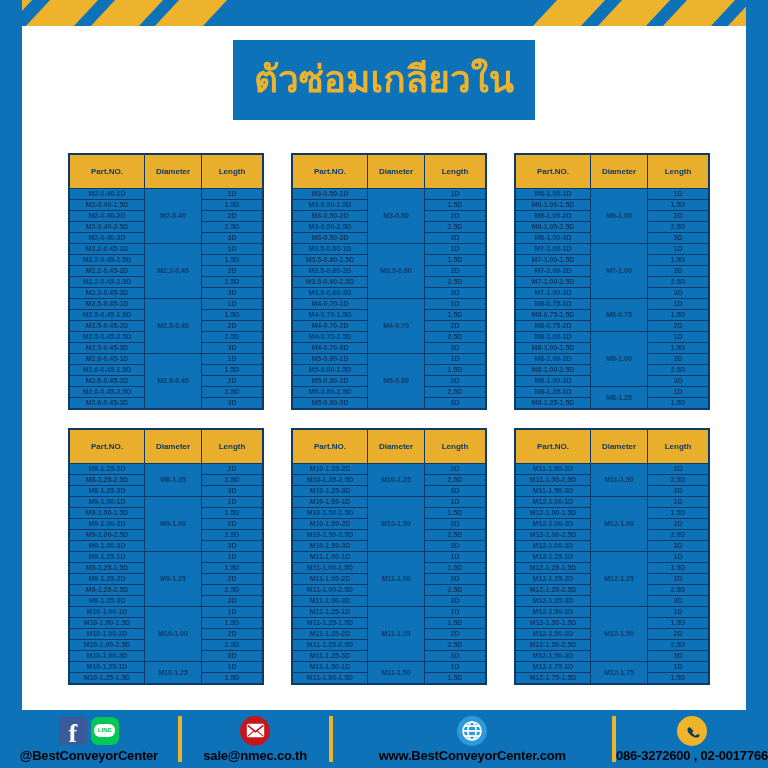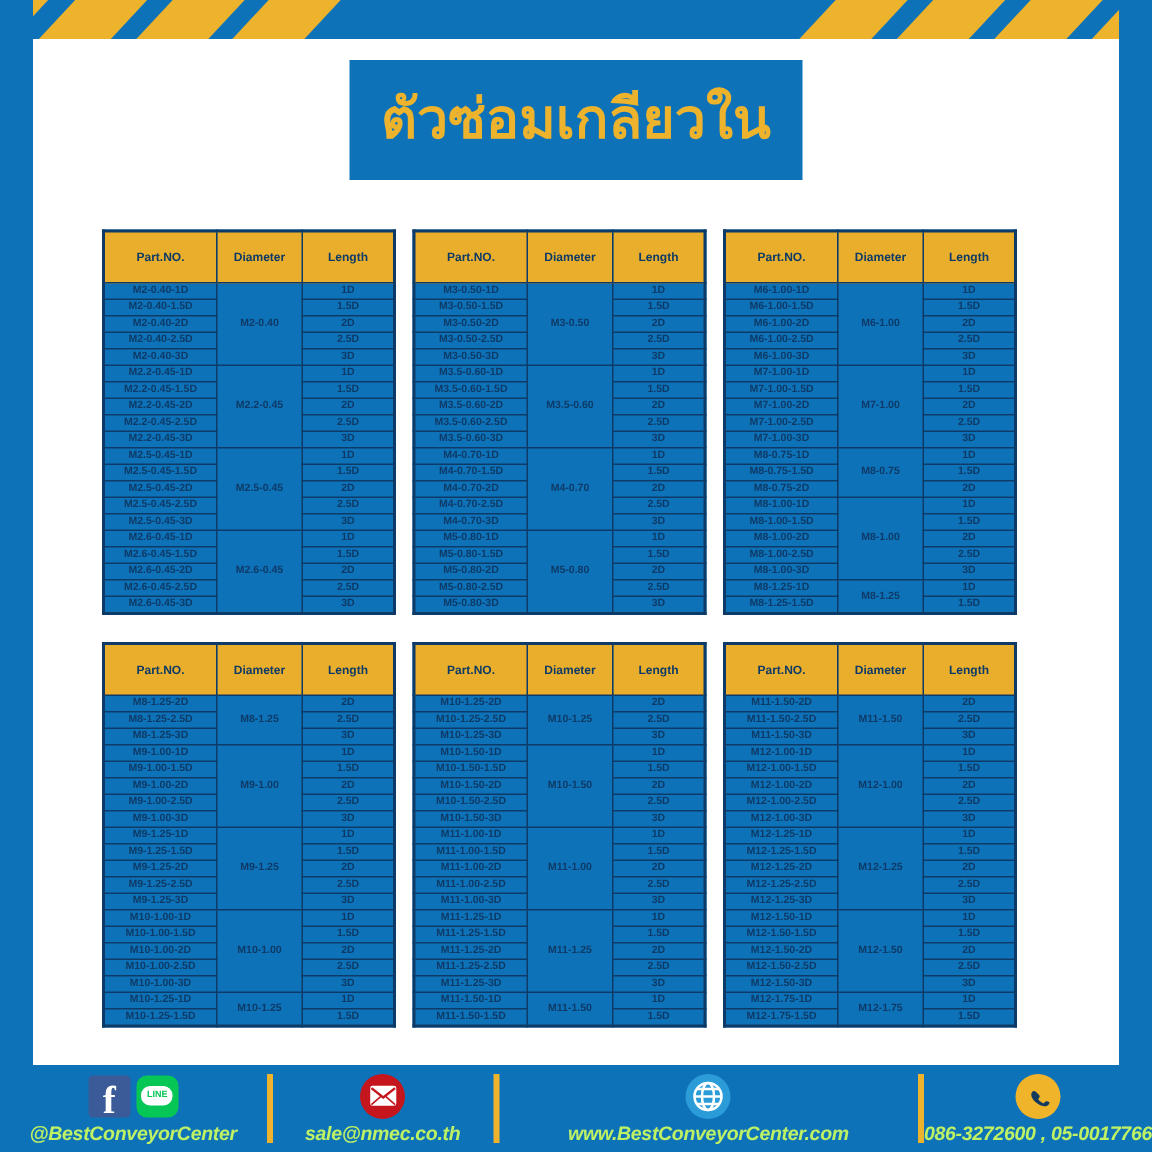--- a/index.html
+++ b/index.html
@@ -20,21 +20,21 @@
     display:flex;align-items:center;justify-content:center;
   }
   .title-banner span{
     color:#EDB32C;font-size:37px;font-weight:bold;line-height:72px;white-space:nowrap;
     font-family:"DejaVu Sans","Liberation Sans",sans-serif;
   }
   
   .tables-grid{
     position:absolute;left:68px;top:153px;width:637px;
     display:grid;grid-template-columns:190px 190px 190px;
-    grid-template-rows:275px auto;column-gap:17px;align-items:start;
+    grid-template-rows:275px auto;column-gap:33px;align-items:start;
   }
   table.spec-table{
     border-collapse:collapse;width:190px;background:#0E72B9;
     border:2px solid #0D3A66;table-layout:fixed;
   }
   table.spec-table th{
     background:#E9AE2B;color:#0D3A66;font-size:8px;font-weight:bold;
     height:33px;border:1px solid #0D3A66;padding:0;text-align:center;
   }
   table.spec-table td{
@@ -42,21 +42,21 @@
     height:10px;line-height:10px;padding:0;border:1px solid #0D3A66;
     white-space:nowrap;overflow:hidden;
   }
   .col-part{width:74px;} .col-diam{width:56px;} .col-len{width:60px;}
   
   .footer-bar{
     position:absolute;left:0;top:710px;width:768px;height:58px;background:#0E72B9;
     display:flex;align-items:center;
   }
   .footer-item{display:flex;flex-direction:column;align-items:center;justify-content:center;gap:2px;}
-  .footer-item .label{color:#bef264;font-size:13px;font-weight:bold;white-space:nowrap;letter-spacing:-0.2px;font-style:italic;}
+  .footer-item .label{color:#000000;font-size:13px;font-weight:bold;white-space:nowrap;letter-spacing:-0.2px;}
   .footer-divider{width:4px;height:46px;background:#EDB32C;align-self:center;flex:0 0 auto;}
   .icon-row{display:flex;gap:4px;align-items:center;height:30px;}
   .fb-icon{
     width:28px;height:28px;background:#3A5A98;border-radius:3px;
     color:#ffffff;font-family:"Liberation Serif","DejaVu Serif",serif;
     font-weight:bold;font-size:26px;line-height:34px;text-align:center;overflow:hidden;
   }
   .line-icon{
     width:28px;height:28px;background:#06C755;border-radius:7px;
     display:flex;align-items:center;justify-content:center;
@@ -700,15 +700,15 @@
     </div>
     <div class="label">www.BestConveyorCenter.com</div>
   </div>
   <div class="footer-divider"></div>
   <div class="footer-item" style="flex:1">
     <div class="round-icon phone-bg">
       <svg width="20" height="20" viewBox="0 0 24 24">
         <path d="M21.9 19.2l-2.7-2.1c-.7-.6-1.8-.5-2.4.1l-1 1c-1.4-.6-3.4-2.6-4-4l1-1c.7-.7.7-1.7.1-2.4L10.8 8c-.8-1-2.2-1.1-3-.2-2 2-.9 5.9 2.5 9.3s7.3 4.5 9.3 2.5c.9-.8.8-2.2-.3-3z" fill="#123A5E" transform="rotate(-8 12 12)"></path>
       </svg>
     </div>
-    <div class="label">086-3272600 , 05-0017766</div>
+    <div class="label">086-3272600 , 02-0017766</div>
   </div>
 </div>
 
 </body></html>

